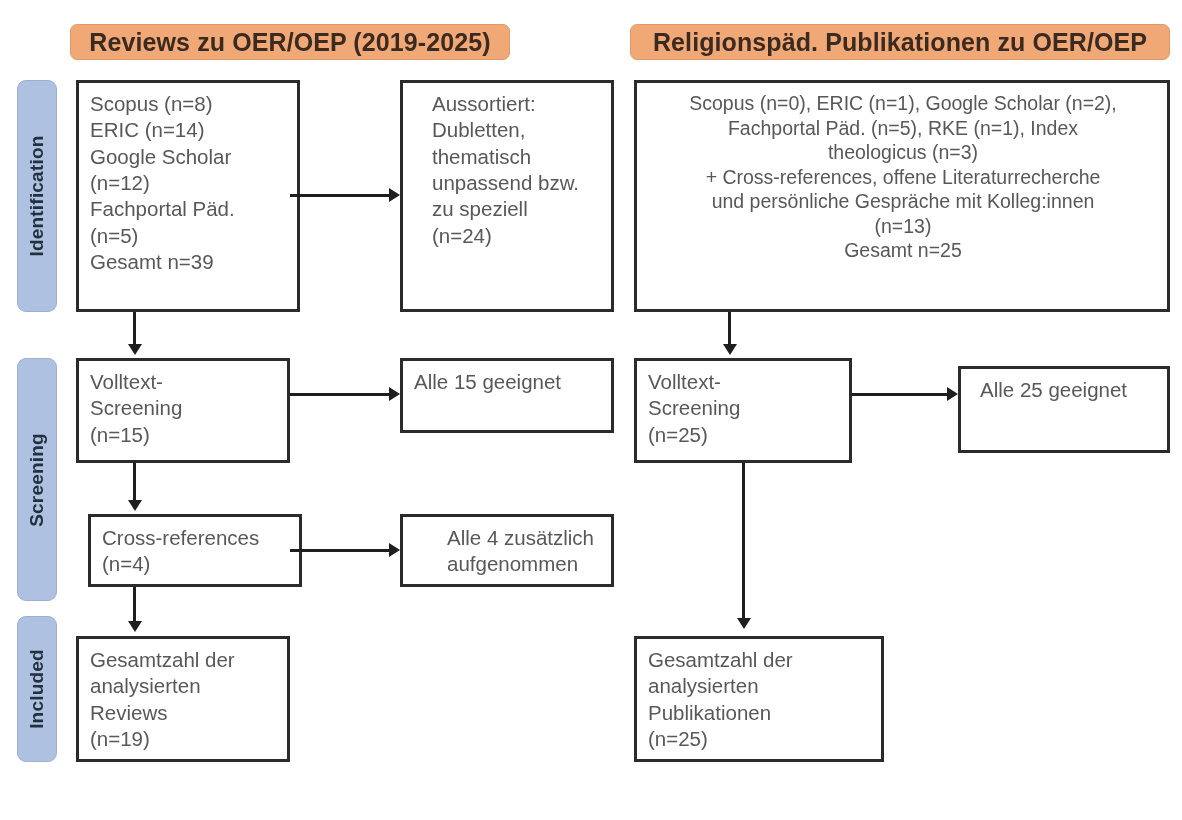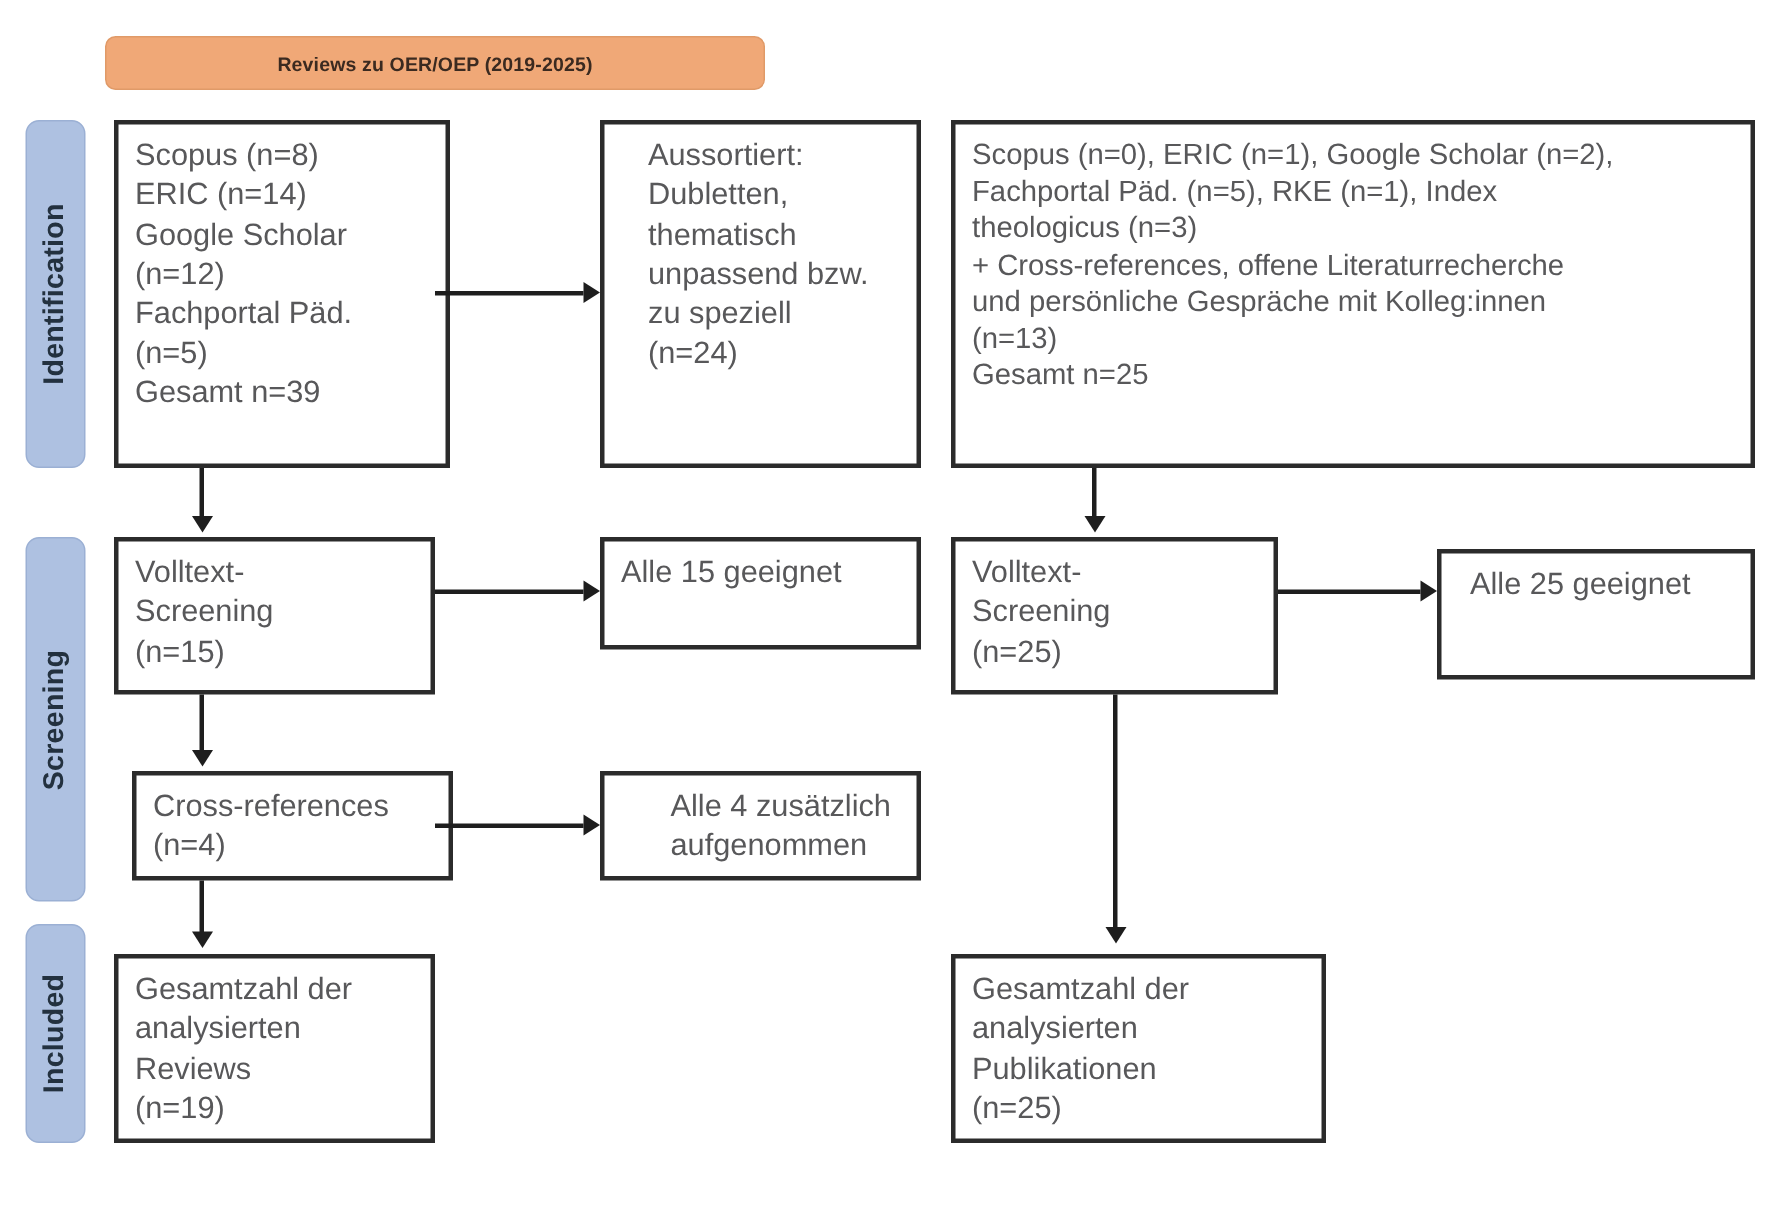--- a/index.html
+++ b/index.html
@@ -20,21 +20,21 @@
     overflow: hidden;
   }
 
   
   .hdr {
     position: absolute;
     background: #F0A877;
     border: 1px solid #E09A68;
     border-radius: 7px;
     color: #3B2A20;
-    font-size: 13px;
+    font-size: 25px;
     font-weight: bold;
     letter-spacing: 0.1px;
     display: flex;
     align-items: center;
     justify-content: center;
     text-align: center;
     box-sizing: border-box;
   }
 
   
@@ -101,20 +101,21 @@
     border-left: 11px solid #1E1E1E;
   }
 </style>
 </head>
 <body>
 
 <div id="canvas">
 
   <div class="hdr" style="left:70px; top:24px; width:440px; height:36px;">Reviews zu OER/OEP (2019-2025)</div>
 
+  <div class="hdr" style="left:630px; top:24px; width:540px; height:36px;">Religionspäd. Publikationen zu OER/OEP</div>
 
   <div class="stage" style="left:17px; top:80px; width:40px; height:232px;">
     <span>Identification</span>
   </div>
 
   <div class="stage" style="left:17px; top:358px; width:40px; height:243px;">
     <span>Screening</span>
   </div>
 
   <div class="stage" style="left:17px; top:616px; width:40px; height:146px;">
@@ -164,21 +165,21 @@
   <div class="arrow-right" style="left:389px; top:543px;"></div>
 
   <div class="vline" style="left:133px; top:587px; height:36px;"></div>
   <div class="arrow-down" style="left:128px; top:621px;"></div>
 
   <div class="box" style="left:76px; top:636px; width:214px; height:126px;">Gesamtzahl der
 analysierten
 Reviews
 (n=19)</div>
 
-  <div class="box small-text" style="left:634px; top:80px; width:536px; height:232px;">Scopus (n=0), ERIC (n=1), Google Scholar (n=2),
+  <div class="box small-text" style="left:634px; top:80px; width:536px; height:232px;text-align:center;">Scopus (n=0), ERIC (n=1), Google Scholar (n=2),
 Fachportal Päd. (n=5), RKE (n=1), Index
 theologicus (n=3)
 + Cross-references, offene Literaturrecherche
 und persönliche Gespräche mit Kolleg:innen
 (n=13)
 Gesamt n=25</div>
 
   <div class="vline" style="left:728px; top:312px; height:34px;"></div>
   <div class="arrow-down" style="left:723px; top:344px;"></div>
 

